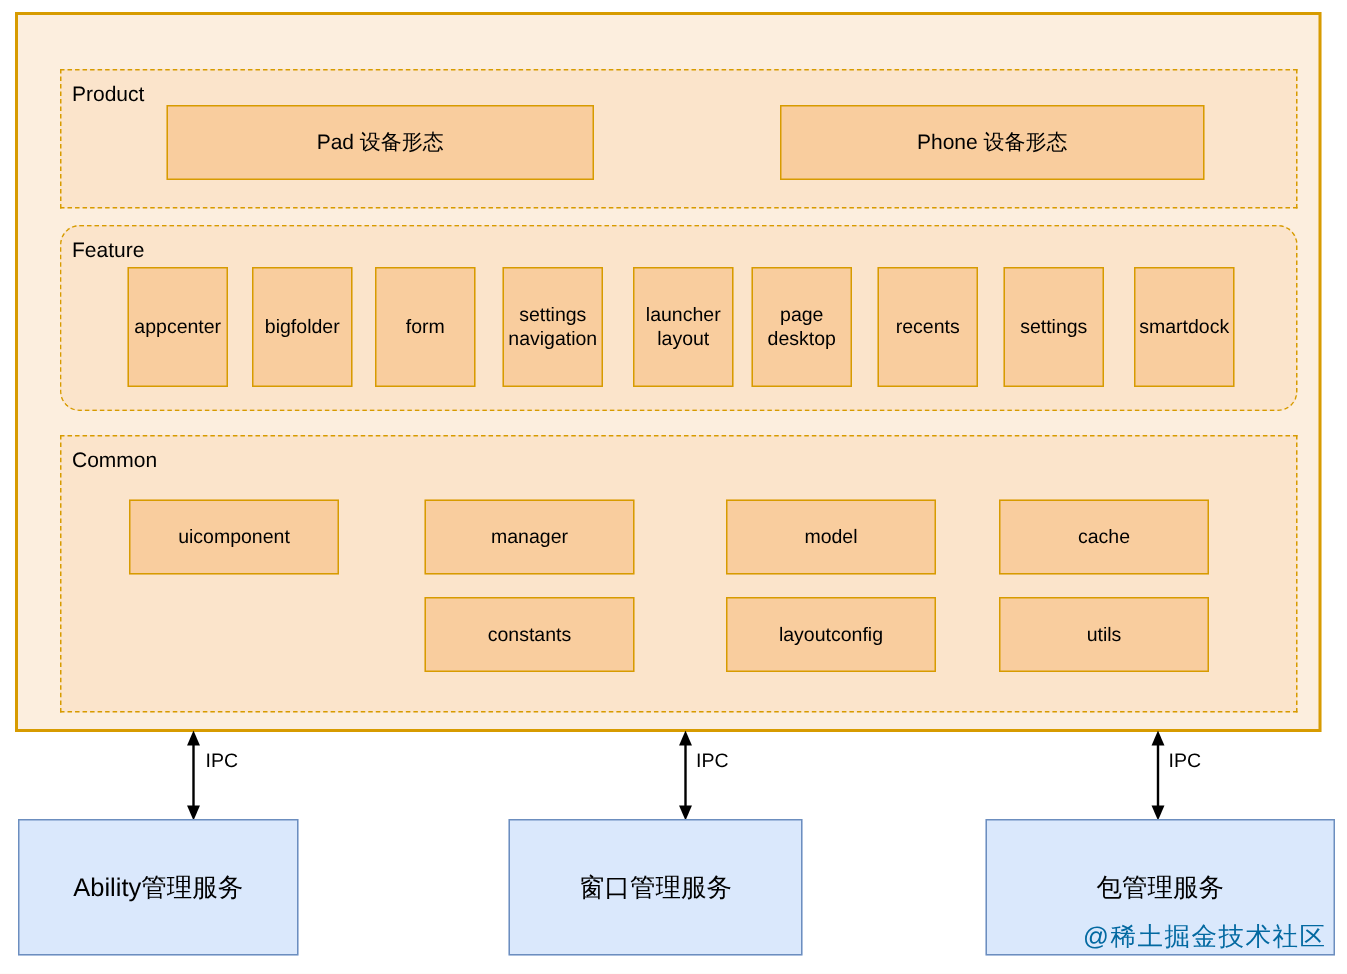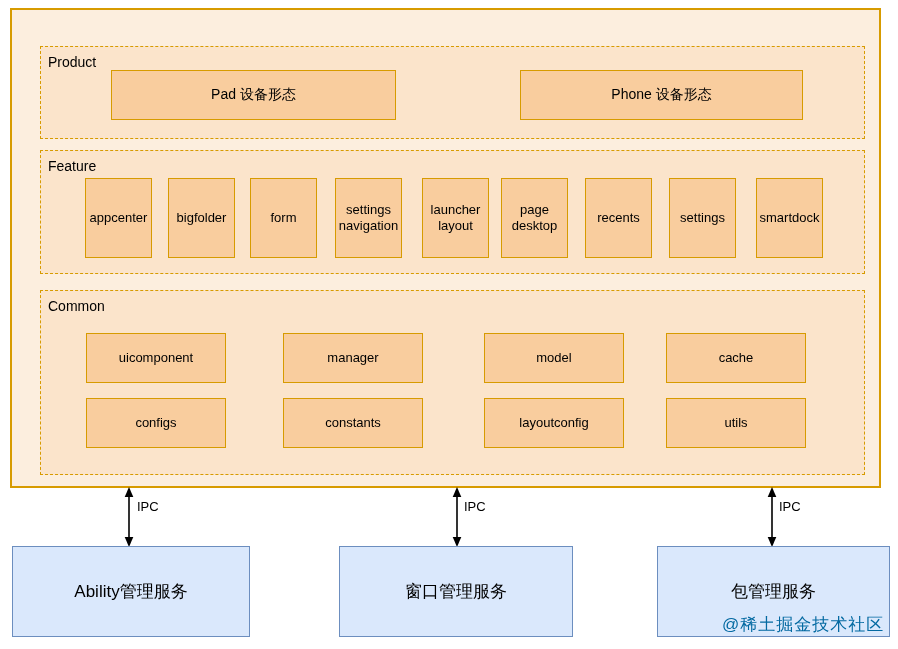--- a/index.html
+++ b/index.html
@@ -29,21 +29,21 @@
   .section{
     background:#FBE4CB;
     border:1px dashed #D79B00;
   }
   .section-label{
     left:7px;top:7px;
     font-size:14px;
     white-space:nowrap;
   }
   .sec-product{left:28px;top:36px;width:825px;height:93px;}
-  .sec-feature{left:28px;top:140px;width:825px;height:124px;}
+  .sec-feature{left:28px;top:140px;width:825px;height:124px;border-radius:13px;}
   .sec-common {left:28px;top:280px;width:825px;height:185px;}
 
   
   .node{
     background:#F9CD9E;
     border:1px solid #D79B00;
     display:flex;align-items:center;justify-content:center;
     text-align:center;
     font-size:14px;
     line-height:1.25;
@@ -99,21 +99,20 @@
       <div class="abs node feature-node" style="left:628px;">settings</div>
       <div class="abs node feature-node" style="left:715px;">smartdock</div>
     </div>
 
     <div class="abs section sec-common">
       <div class="abs section-label">Common</div>
       <div class="abs node common-node" style="left:242px;top:42px;">manager</div>
       <div class="abs node common-node" style="left:45px;top:42px;">uicomponent</div>
       <div class="abs node common-node" style="left:443px;top:42px;">model</div>
       <div class="abs node common-node" style="left:625px;top:42px;">cache</div>
-      <div class="abs node common-node" style="left:45px;top:107px;">configs</div>
       <div class="abs node common-node" style="left:242px;top:107px;">constants</div>
       <div class="abs node common-node" style="left:443px;top:107px;">layoutconfig</div>
       <div class="abs node common-node" style="left:625px;top:107px;">utils</div>
     </div>
   </div>
 
   <svg class="abs arrow" style="left:122px;" viewBox="0 0 14 60">
     <line x1="7" y1="8" x2="7" y2="52" stroke="#000000" stroke-width="1.6"></line>
     <polygon points="7,0 2.7,10 11.3,10" fill="#000000"></polygon>
     <polygon points="7,60 2.7,50 11.3,50" fill="#000000"></polygon>
@@ -126,19 +125,19 @@
   <svg class="abs arrow" style="left:765px;" viewBox="0 0 14 60">
     <line x1="7" y1="8" x2="7" y2="52" stroke="#000000" stroke-width="1.6"></line>
     <polygon points="7,0 2.7,10 11.3,10" fill="#000000"></polygon>
     <polygon points="7,60 2.7,50 11.3,50" fill="#000000"></polygon>
   </svg>
 
   <div class="abs ipc-label" style="left:137px;">IPC</div>
   <div class="abs ipc-label" style="left:464px;">IPC</div>
   <div class="abs ipc-label" style="left:779px;">IPC</div>
 
-  <div class="abs service" style="left:12px;width:238px;">Ability管理服务</div>
-  <div class="abs service" style="left:339px;width:234px;text-align:center;">窗口管理服务</div>
+  <div class="abs service" style="left:12px;width:187px;">Ability管理服务</div>
+  <div class="abs service" style="left:339px;width:196px;text-align:center;">窗口管理服务</div>
   <div class="abs service" style="left:657px;width:233px;">包管理服务</div>
 
   <div class="abs watermark">@稀土掘金技术社区</div>
 
 </div>
 
 </body></html>

